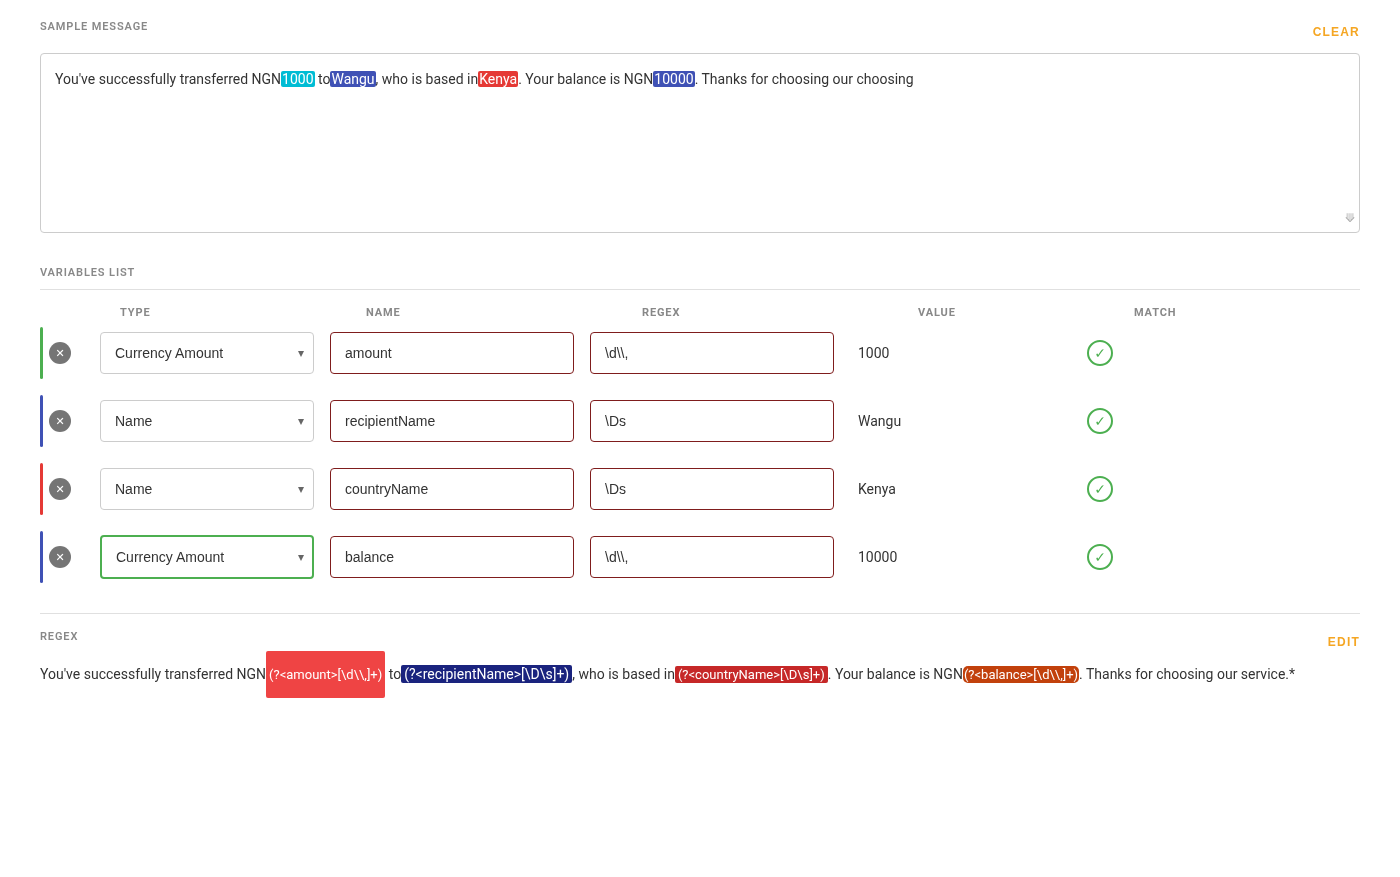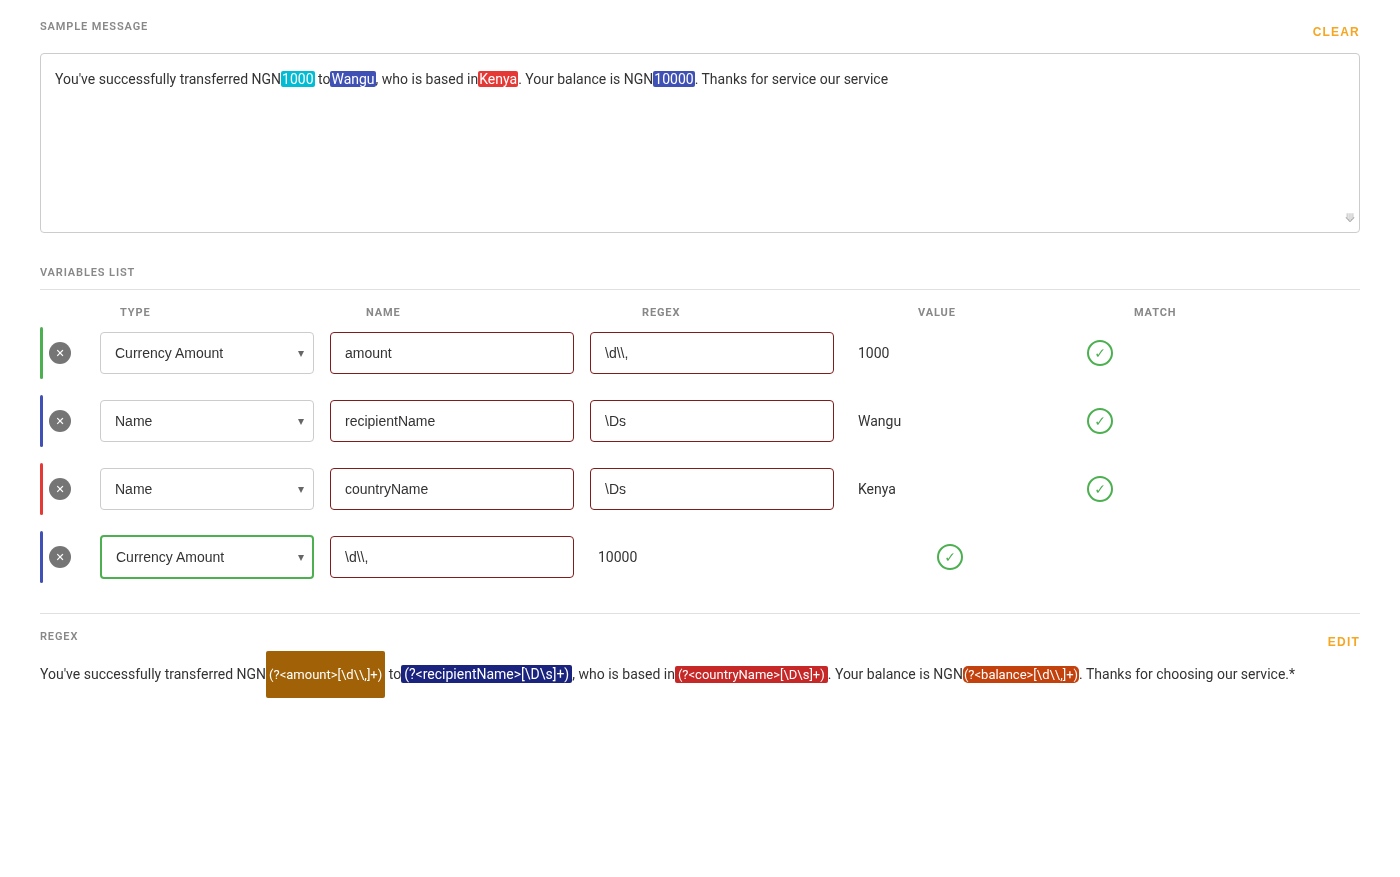--- a/index.html
+++ b/index.html
@@ -223,21 +223,21 @@
     }
 
     .regex-content {
       font-size: 14px;
       line-height: 1.7;
       color: #333;
       margin-top: 10px;
     }
 
     .regex-highlight-green {
-      background-color: #a16207;
+      background-color: #ef4444;
       color: #fff;
       border-radius: 2px;
       padding: 16px 3px;
       font-size: 13px;
     }
     .regex-highlight-blue-dark {
       background-color: #1a237e;
       color: #fff;
       border-radius: 2px;
       padding: 1px 3px;
@@ -271,21 +271,21 @@
   </style>
 </head>
 <body>
 
 <div class="section-header">
   <span class="section-label">SAMPLE MESSAGE</span>
   <button class="clear-btn">CLEAR</button>
 </div>
 
 <div class="sample-message-content">
-  <span>You've successfully transferred NGN</span><span class="highlight-green">1000</span><span> to</span><span class="highlight-blue">Wangu</span><span>, who is based in</span><span class="highlight-red">Kenya</span><span>. Your balance is NGN</span><span class="highlight-blue">10000</span><span>. Thanks for service our service</span>
+  <span>You've successfully transferred NGN</span><span class="highlight-green">1000</span><span> to</span><span class="highlight-blue">Wangu</span><span>, who is based in</span><span class="highlight-red">Kenya</span><span>. Your balance is NGN</span><span class="highlight-blue">10000</span><span>. Thanks for choosing our choosing</span>
   <div class="resize-handle">⟱</div>
 </div>
 
 <div class="variables-section">
   <div style="margin-top: 20px; margin-bottom: 8px;">
     <span class="section-label">VARIABLES LIST</span>
   </div>
   <hr class="divider">
 
   <div class="table-header">
@@ -386,20 +386,23 @@
     <div class="type-select-wrapper">
       <select class="type-select highlighted">
         <option selected="">Currency Amount</option>
         <option>Name</option>
         <option>Date</option>
         <option>Phone Number</option>
         <option>Email</option>
       </select>
       <span class="chevron-icon">▾</span>
     </div>
+    <div class="name-input-wrapper">
+      <input class="text-input" type="text" value="balance" style="">
+    </div>
     <div class="regex-input-wrapper">
       <input class="text-input" type="text" value="\d\\," style="">
     </div>
     <div class="value-cell">10000</div>
     <div class="match-cell">
       <div class="match-icon">✓</div>
     </div>
   </div>
 </div>
 

